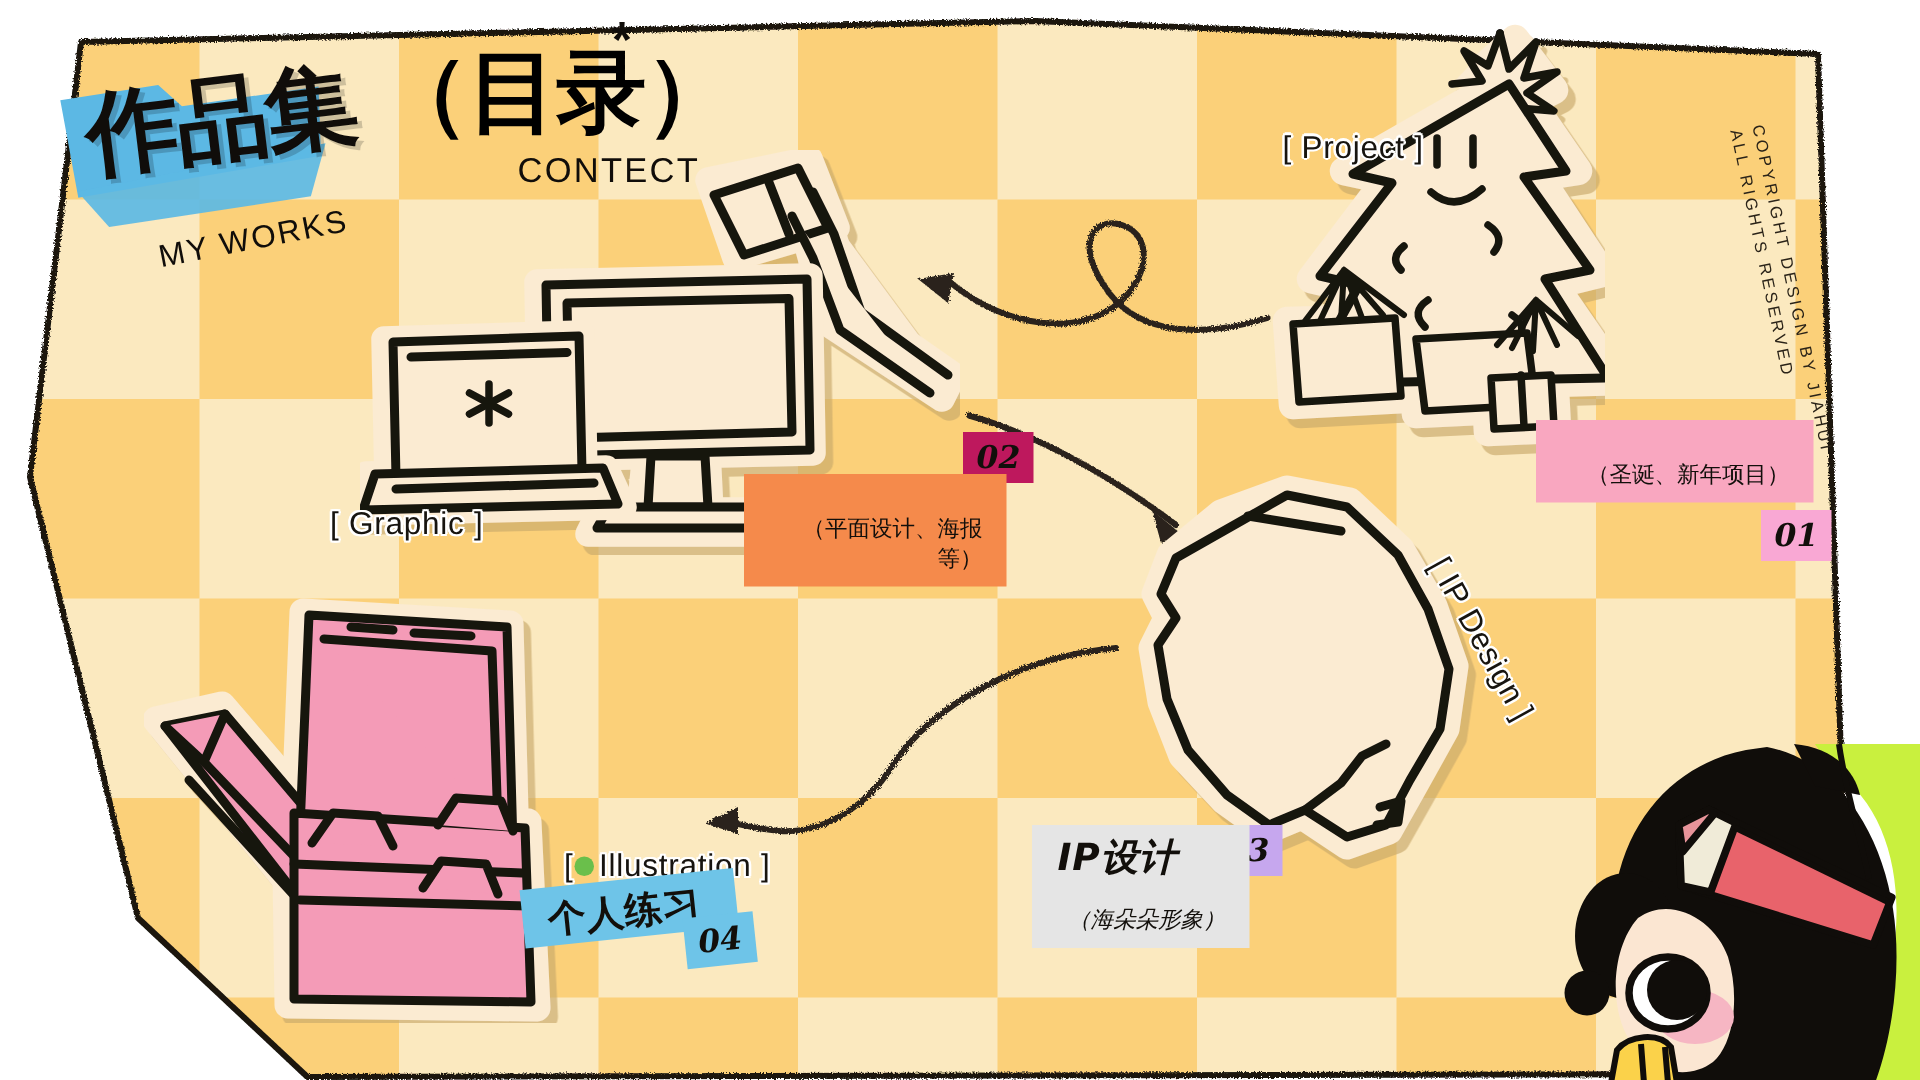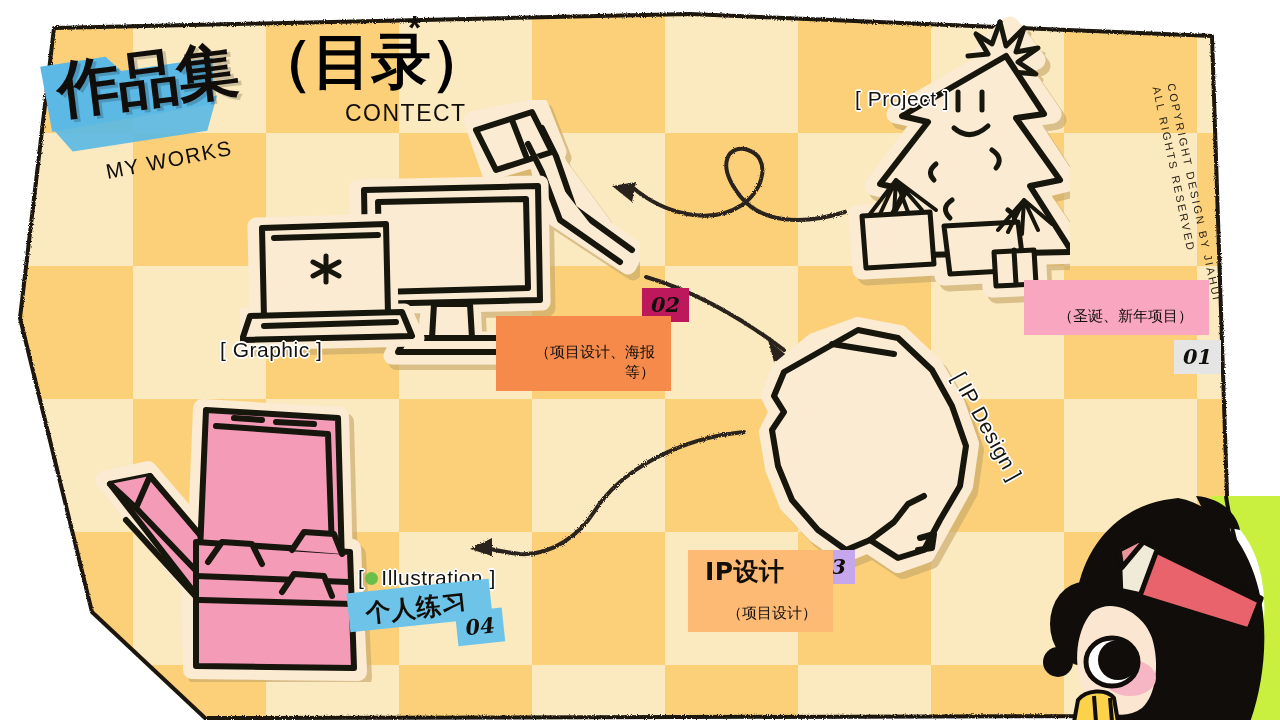--- a/index.html
+++ b/index.html
@@ -318,41 +318,41 @@
   <div id="myworks">MY WORKS</div>
 
   <div id="copyright">
     <div>COPYRIGHT DESIGN BY JIAHUI</div>
     <div>ALL RIGHTS RESERVED</div>
   </div>
 
   <div class="bracket-txt" style="left:840px;top:87px;padding-left:15px;">[ Project ]</div>
   <div class="bracket-txt" style="left:220px;top:338px;text-align:right;">[ Graphic ]</div>
   <div class="bracket-txt" style="left:968px;top:368px;transform:rotate(61deg);transform-origin:0 0;">[ IP Design ]</div>
-  <div class="bracket-txt" style="left:358px;top:566px;"><span>[</span><span class="greendot"></span><span>Illustration</span> <span>]</span></div>
+  <div class="bracket-txt" style="left:376px;top:566px;"><span>[</span><span class="greendot"></span><span>Illustration</span> <span>]</span></div>
 
   <div class="tag" style="left:1024px;top:280px;">
     <div class="body" style="background:#F9A7C0;width:152px;">
       <div class="t2">（圣诞、新年项目）</div>
     </div>
-    <div class="num" style="background:#e5e5e5;left:150px;top:60px;">01</div>
+    <div class="num" style="background:#f9a8d4;left:150px;top:60px;">01</div>
   </div>
 
   <div class="tag" style="left:496px;top:316px;">
     <div class="num" style="background:#be185d;left:102px;top:-28px;margin-left:44px;">02</div>
     <div class="body" style="background:#F58A4B;width:142px;">
-      <div class="t2">（项目设计、海报等）</div>
+      <div class="t2">（平面设计、海报等）</div>
     </div>
   </div>
 
   <div class="tag" style="left:688px;top:550px;">
     <div class="num" style="background:#C6A7EE;left:120px;top:0px;">03</div>
-    <div class="body" style="background:#fdba74;width:112px;">
+    <div class="body" style="background:#e5e5e5;width:112px;font-style:italic;">
       <div class="t1">IP设计</div>
-      <div class="t2">（项目设计）</div>
+      <div class="t2">（海朵朵形象）</div>
     </div>
   </div>
 
   <div class="tag" style="left:348px;top:586px;transform:rotate(-6deg);">
     <div class="body" style="background:#6EC4E8;width:110px;padding-bottom:4px;">
       <div class="t1">个人练习</div>
     </div>
     <div class="num" style="background:#6EC4E8;left:106px;top:30px;">04</div>
   </div>
 

